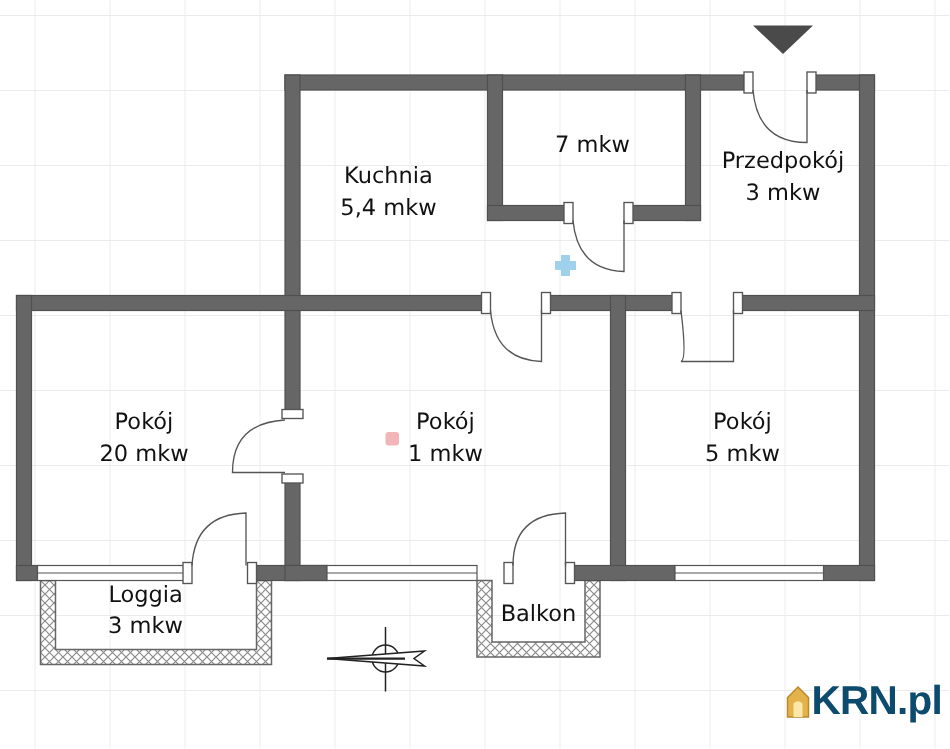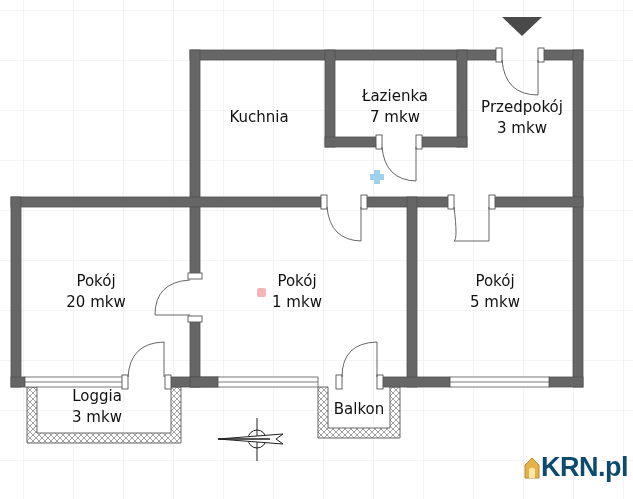--- a/index.html
+++ b/index.html
@@ -113,23 +113,23 @@
   <g stroke="#222" stroke-width="1" fill="none">
     <line x1="257" y1="418" x2="257" y2="461"></line>
     <circle cx="257" cy="439" r="9"></circle>
     <path d="M218 439 L283 434 L276 439 L283 444 Z" fill="#fff"></path>
     <line x1="218" y1="439" x2="270" y2="439" stroke-width="1.5"></line>
   </g>
 </svg>
 
 <div class="label" style="left:259px;top:107px;">
   <div>Kuchnia</div>
+  <div>5,4 mkw</div>
 </div>
 <div class="label" style="left:395px;top:86px;">
-  <div>Łazienka</div>
   <div>7 mkw</div>
 </div>
 <div class="label" style="left:522px;top:97px;">
   <div>Przedpokój</div>
   <div>3 mkw</div>
 </div>
 <div class="label" style="left:96px;top:271px;">
   <div>Pokój</div>
   <div>20 mkw</div>
 </div>

